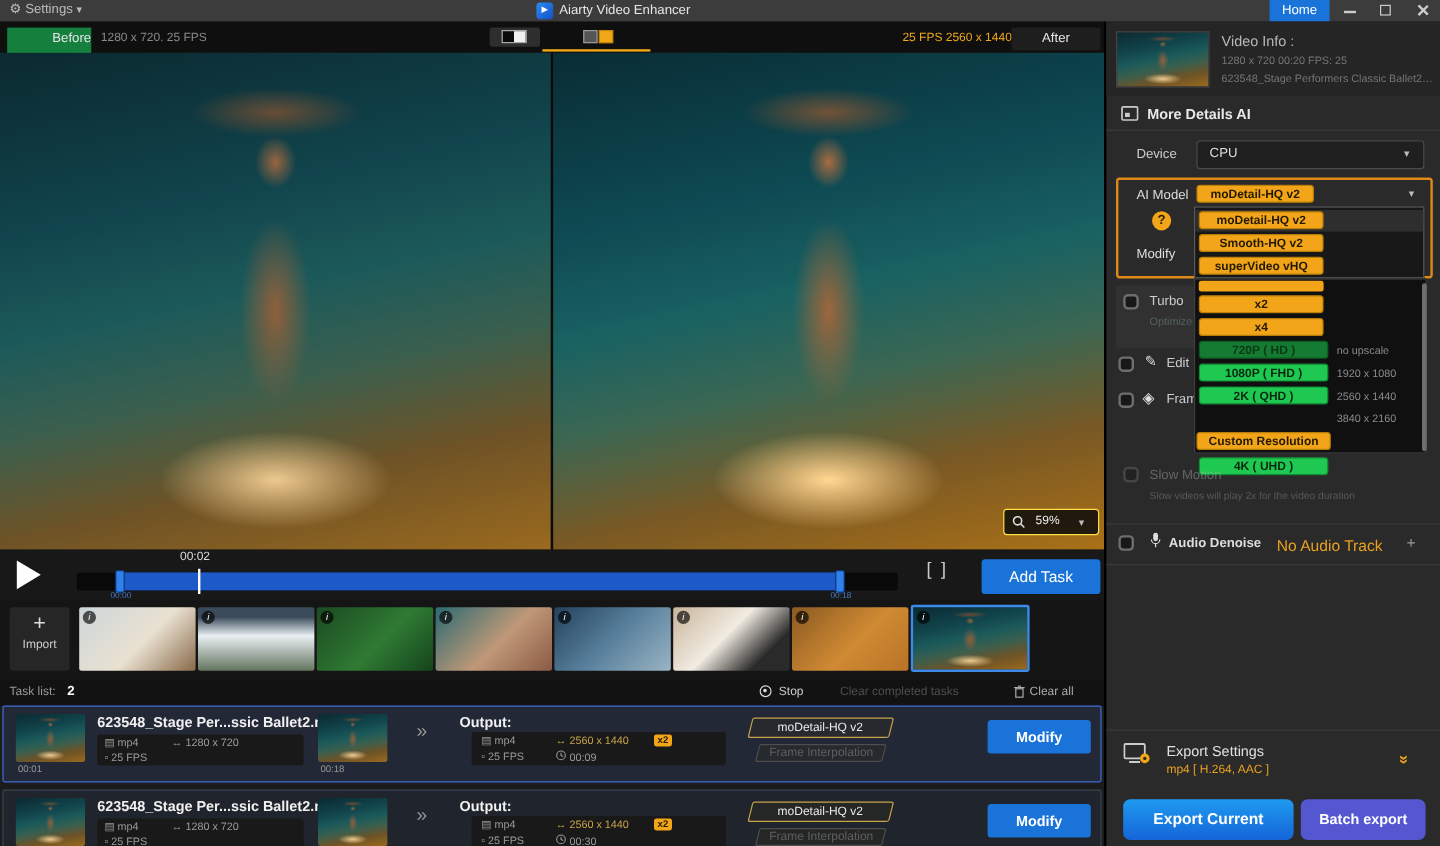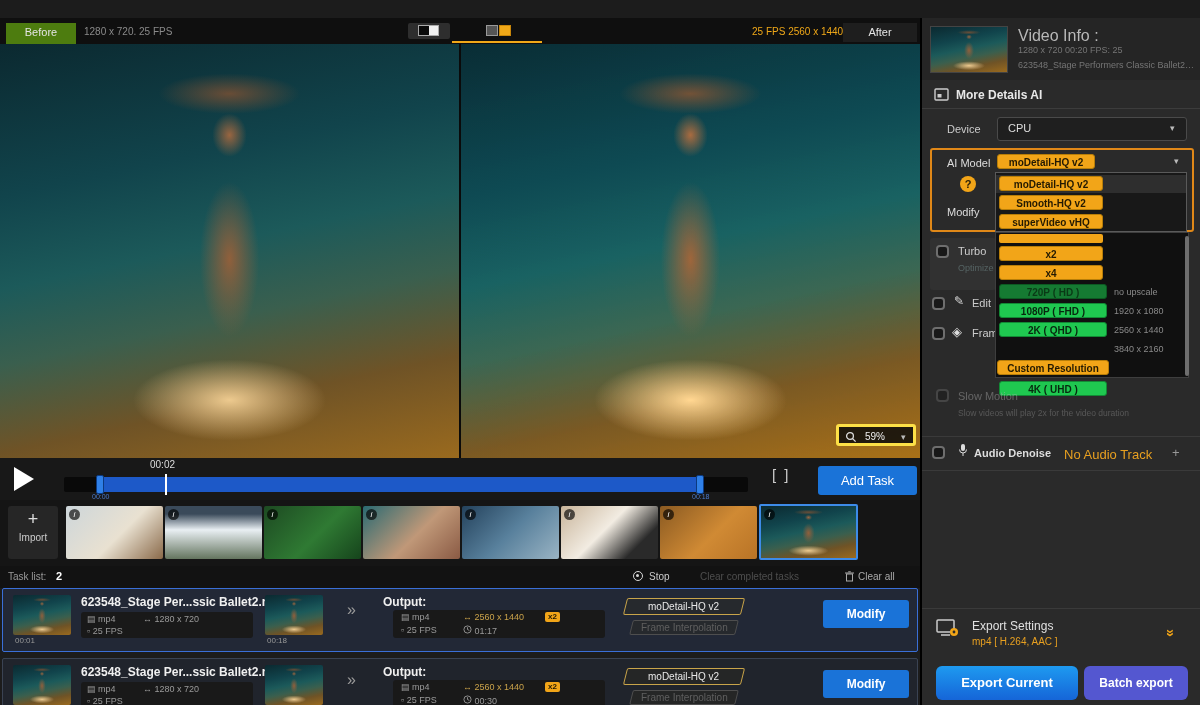--- a/index.html
+++ b/index.html
@@ -35,40 +35,53 @@
   .stop-ico { position:absolute; width:10px; height:10px; border:1.5px solid #d8d8d8; border-radius:50%; }
   .stop-ico::after { content:""; position:absolute; left:2.2px; top:2.2px; width:3.2px; height:3.2px; background:#d8d8d8; border-radius:50%; }
   .chev { color:#bbb; font-size:9px; }
   .up2 { display:inline-block; transform:rotate(90deg); color:#f2a518; font-size:14px; font-weight:bold; letter-spacing:-2px; }
 </style>
 </head>
 <body>
 
 <div class="app">
 
+  <div class="abs" style="left:0;top:0;width:1200px;height:18px;background:#3c3c3c;">
+    <div class="abs" style="left:8px;top:1px;color:#bbb;font-size:11px;cursor:pointer;">
+      <span>⚙</span>
+      <span>Settings</span>
+      <span class="chev">▾</span>
+    </div>
+    <div class="abs" style="left:447px;top:2px;width:14px;height:14px;border-radius:3px;background:linear-gradient(135deg,#2a8cf0,#1550c8);text-align:center;line-height:14px;color:#fff;font-size:7px;">▶</div>
+    <div class="abs" style="left:466px;top:3px;color:#e6e6e6;font-size:11px;">Aiarty Video Enhancer</div>
+    <div class="abs btn-blue" style="left:1058px;top:0;width:50px;height:18px;line-height:18px;font-size:11px;border-radius:0;">Home</div>
+    <div class="abs" style="left:1120px;top:9px;width:10px;height:2px;background:#ccc;"></div>
+    <div class="abs" style="left:1150px;top:4px;width:9px;height:9px;border:1.5px solid #ccc;"></div>
+    <div class="abs" style="left:1180px;top:3px;"><span class="x-ico"></span></div>
+  </div>
 
   <div class="abs" style="left:0;top:18px;width:920px;height:26px;background:#0f0f0f;">
-    <div class="abs" style="left:6px;top:5px;width:70px;height:29px;background:#4d7c0f;color:#e5e5e5;text-align:center;line-height:19px;">Before</div>
+    <div class="abs" style="left:6px;top:5px;width:70px;height:29px;background:#15803d;color:#e5e5e5;text-align:right;line-height:19px;">Before</div>
     <div class="abs" style="left:84px;top:8px;font-size:10px;color:#8a8a8a;">1280 x 720. 25 FPS</div>
     <div class="abs" style="left:408px;top:5px;width:42px;height:16px;background:#2e2e2e;border-radius:2px;">
       <div class="abs" style="left:10px;top:2px;width:21px;height:11px;border:1px solid #aaa;background:linear-gradient(90deg,#0a0a0a 50%,#f0f0f0 50%);"></div>
     </div>
     <div class="abs" style="left:478px;top:5px;width:42px;height:16px;border-radius:2px;">
       <div class="abs" style="left:8px;top:2px;width:12px;height:11px;border:1px solid #999;background:#555;"></div>
       <div class="abs" style="left:21px;top:2px;width:12px;height:11px;border:1px solid #c8860a;background:#f0a818;"></div>
     </div>
     <div class="abs" style="left:452px;top:23px;width:90px;height:2px;background:#f0a818;"></div>
     <div class="abs" style="left:752px;top:8px;font-size:10px;color:#f0a818;">25 FPS  2560 x 1440</div>
     <div class="abs" style="left:843px;top:5px;width:74px;height:19px;background:#1e1e1e;color:#e5e5e5;text-align:center;line-height:19px;">After</div>
   </div>
 
   <div class="abs dancer" style="left:0;top:44px;width:459px;height:414px;"></div>
   <div class="abs" style="left:459px;top:44px;width:2px;height:414px;background:#0a0a0a;"></div>
   <div class="abs dancer after-filter" style="left:461px;top:44px;width:459px;height:414px;"></div>
-  <div class="abs" style="left:836px;top:424px;width:80px;height:22px;background:rgba(12,12,12,.85);border:3px solid #fde047;border-radius:3px;line-height:20px;">
+  <div class="abs" style="left:836px;top:424px;width:80px;height:22px;background:rgba(12,12,12,.85);border:1px solid #fde047;border-radius:3px;line-height:20px;">
     <svg class="abs" style="left:6px;top:4px;" width="12" height="12" viewBox="0 0 12 12">
         <circle cx="5" cy="5" r="3.4" fill="none" stroke="#ddd" stroke-width="1.3"></circle>
         <line x1="7.6" y1="7.6" x2="10.6" y2="10.6" stroke="#ddd" stroke-width="1.3"></line>
       </svg>
     <span class="abs" style="left:26px;top:0;font-size:10px;color:#eee;">59%</span>
     <span class="abs chev" style="left:62px;top:0;">▾</span>
   </div>
 
   <div class="abs" style="left:0;top:458px;width:920px;height:42px;background:#181818;">
     <div class="abs" style="left:14px;top:9px;width:0;height:0;border-left:20px solid #fff;border-top:12px solid transparent;border-bottom:12px solid transparent;"></div>
@@ -143,21 +156,21 @@
     <div class="abs" style="left:344px;top:12px;font-size:16px;color:#9a9a9a;">»</div>
     <div class="abs" style="left:380px;top:6px;font-size:12px;font-weight:bold;color:#f0f0f0;">Output:</div>
     <div class="specbox" style="left:390px;top:21px;width:212px;height:28px;">
       <span class="abs spec" style="left:8px;top:2px;"><span>▤ </span><span>mp4</span></span>
       <span class="abs spec" style="left:70px;top:2px;color:#c9a24a;"><span>↔ </span><span>2560 x 1440</span></span>
       <span class="abs" style="left:152px;top:2px;background:#f2a518;color:#241a02;font-size:8px;font-weight:bold;border-radius:2px;padding:0 3px;line-height:10px;">x2</span>
       <span class="abs spec" style="left:8px;top:15px;"><span>▫ </span><span>25 FPS</span></span>
       <span class="abs spec" style="left:70px;top:15px;"><svg width="9" height="9" viewBox="0 0 10 10">
             <circle cx="5" cy="5" r="4" fill="none" stroke="#9a9a9a"></circle>
             <path d="M5 2.5V5l2 1" stroke="#9a9a9a" fill="none"></path>
-          </svg> <span>01:17</span></span>
+          </svg> <span>00:09</span></span>
     </div>
     <div class="tag" style="left:622px;top:9px;width:118px;height:17px;"><span>moDetail-HQ v2</span></div>
     <div class="tag ghost" style="left:628px;top:31px;width:106px;height:15px;"><span style="line-height:13px;">Frame Interpolation</span></div>
     <div class="abs btn-blue" style="left:820px;top:11px;width:86px;height:28px;line-height:28px;font-size:12px;font-weight:bold;">Modify</div>
   </div>
 
   <div class="abs" style="left:2px;top:658px;width:916px;height:64px;background:#20242c;border:1px solid #3a4353;border-radius:2px;">
     <div class="abs dancer" style="left:10px;top:6px;width:58px;height:40px;border-radius:2px;"></div>
     <div class="abs" style="left:78px;top:6px;font-size:12px;font-weight:bold;color:#f0f0f0;">623548_Stage Per...ssic Ballet2.mp4</div>
     <div class="specbox" style="left:78px;top:23px;width:172px;height:26px;">
@@ -180,21 +193,21 @@
     </div>
     <div class="tag" style="left:622px;top:9px;width:118px;height:17px;"><span>moDetail-HQ v2</span></div>
     <div class="tag ghost" style="left:628px;top:31px;width:106px;height:15px;"><span style="line-height:13px;">Frame Interpolation</span></div>
     <div class="abs btn-blue" style="left:820px;top:11px;width:86px;height:28px;line-height:28px;font-size:12px;font-weight:bold;">Modify</div>
   </div>
 
   <div class="abs" style="left:920px;top:18px;width:280px;height:687px;background:#2a2a2a;border-left:2px solid #000;">
 
     <div class="abs" style="left:0;top:0;width:280px;height:62px;background:#252525;">
       <div class="abs dancer" style="left:8px;top:8px;width:78px;height:47px;border:1px solid #444;"></div>
-      <div class="abs" style="left:96px;top:9px;font-size:16px;color:#b8b8b8;text-align:right;">Video Info :</div>
+      <div class="abs" style="left:96px;top:9px;font-size:12px;color:#b8b8b8;text-align:right;">Video Info :</div>
       <div class="abs" style="left:96px;top:27px;font-size:9px;color:#757575;">1280 x 720   00:20    FPS: 25</div>
       <div class="abs" style="left:96px;top:42px;width:178px;font-size:9px;color:#757575;white-space:nowrap;overflow:hidden;text-overflow:ellipsis;">623548_Stage Performers Classic Ballet2.mp4</div>
     </div>
 
     <svg class="abs" style="left:12px;top:70px;" width="15" height="13" viewBox="0 0 15 13">
         <rect x="1" y="1" width="13" height="11" rx="1" fill="none" stroke="#ccc" stroke-width="1.4"></rect>
         <rect x="3.5" y="6" width="4" height="3.5" fill="#ccc"></rect>
       </svg>
     <div class="abs" style="left:34px;top:70px;font-size:12px;font-weight:bold;color:#e8e8e8;">More Details AI</div>
     <div class="abs" style="left:0;top:90px;width:280px;height:1px;background:#3c3c3c;"></div>

